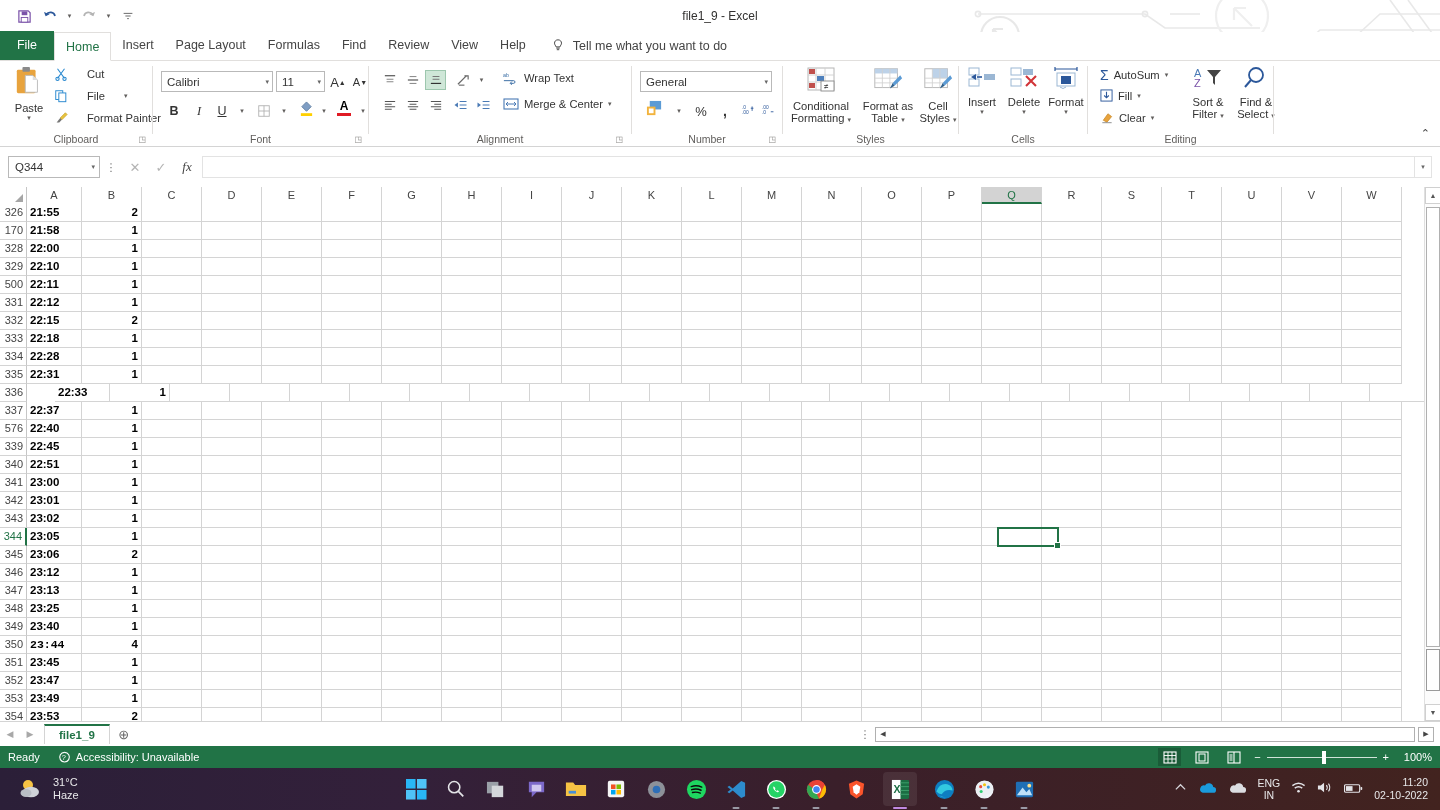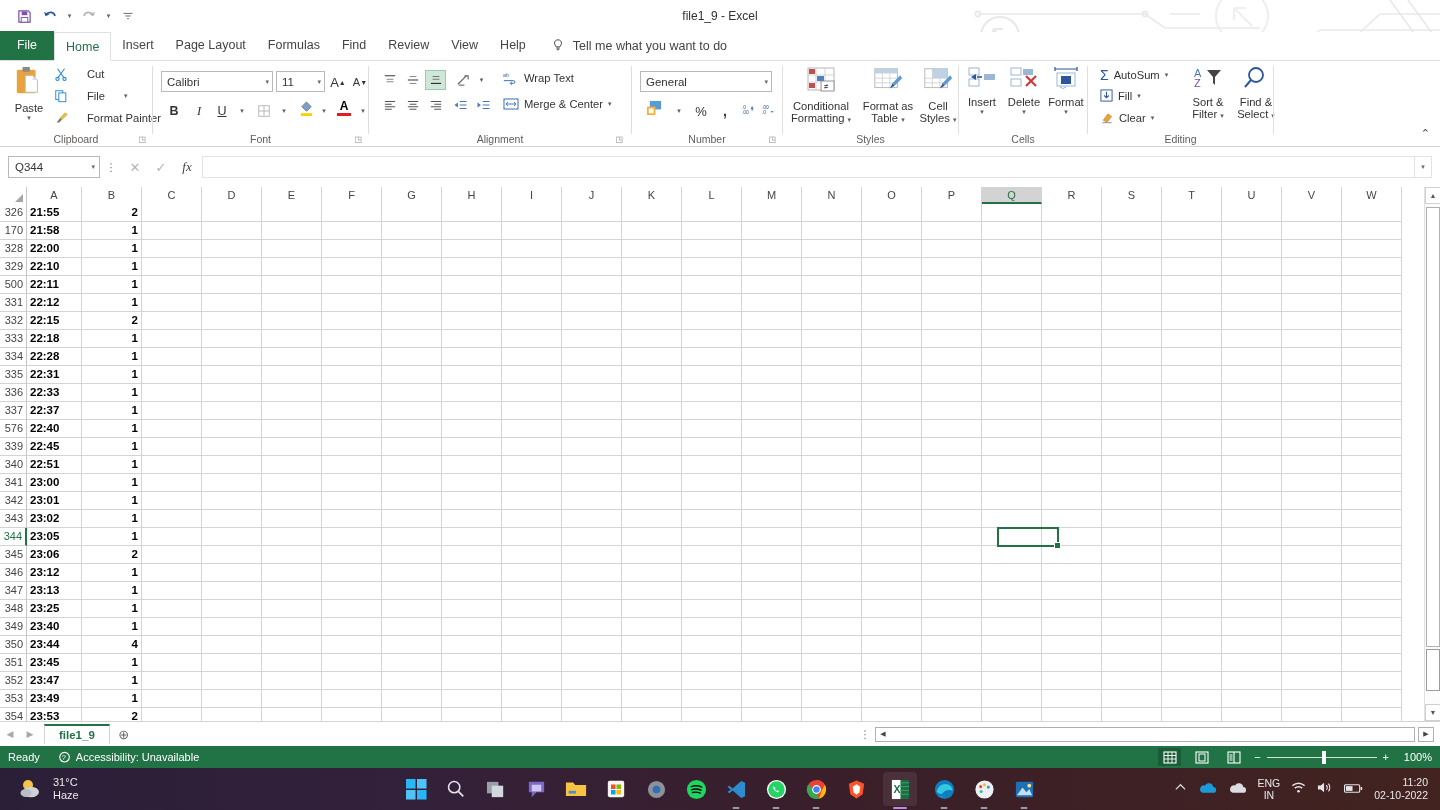--- a/index.html
+++ b/index.html
@@ -1005,21 +1005,21 @@
         <div class="gcell" style="width: 60px;"></div>
         <div class="gcell" style="width: 60px;"></div>
         <div class="gcell" style="width: 60px;"></div>
         <div class="gcell" style="width: 60px;"></div>
         <div class="gcell" style="width: 60px;"></div>
         <div class="gcell" style="width: 60px;"></div>
         <div class="gcell" style="width: 60px;"></div>
         <div class="gcell" style="width: 60px;"></div>
       </div>
       <div class="grow">
-        <div class="gcell a" style="width: 55px;">22:33</div>
+        <div class="gcell a" style="width: 55px; margin-left: 28px;">22:33</div>
         <div class="gcell b" style="width: 60px;">1</div>
         <div class="gcell" style="width: 60px;"></div>
         <div class="gcell" style="width: 60px;"></div>
         <div class="gcell" style="width: 60px;"></div>
         <div class="gcell" style="width: 60px;"></div>
         <div class="gcell" style="width: 60px;"></div>
         <div class="gcell" style="width: 60px;"></div>
         <div class="gcell" style="width: 60px;"></div>
         <div class="gcell" style="width: 60px;"></div>
         <div class="gcell" style="width: 60px;"></div>
@@ -1355,21 +1355,21 @@
         <div class="gcell" style="width: 60px;"></div>
         <div class="gcell" style="width: 60px;"></div>
         <div class="gcell" style="width: 60px;"></div>
         <div class="gcell" style="width: 60px;"></div>
         <div class="gcell" style="width: 60px;"></div>
         <div class="gcell" style="width: 60px;"></div>
         <div class="gcell" style="width: 60px;"></div>
         <div class="gcell" style="width: 60px;"></div>
       </div>
       <div class="grow">
-        <div class="gcell a" style="width: 55px;">23:44</div>
+        <div class="gcell a" style="width: 55px; font-family: Liberation Mono, monospace;">23:44</div>
         <div class="gcell b" style="width: 60px;">4</div>
         <div class="gcell" style="width: 60px;"></div>
         <div class="gcell" style="width: 60px;"></div>
         <div class="gcell" style="width: 60px;"></div>
         <div class="gcell" style="width: 60px;"></div>
         <div class="gcell" style="width: 60px;"></div>
         <div class="gcell" style="width: 60px;"></div>
         <div class="gcell" style="width: 60px;"></div>
         <div class="gcell" style="width: 60px;"></div>
         <div class="gcell" style="width: 60px;"></div>

